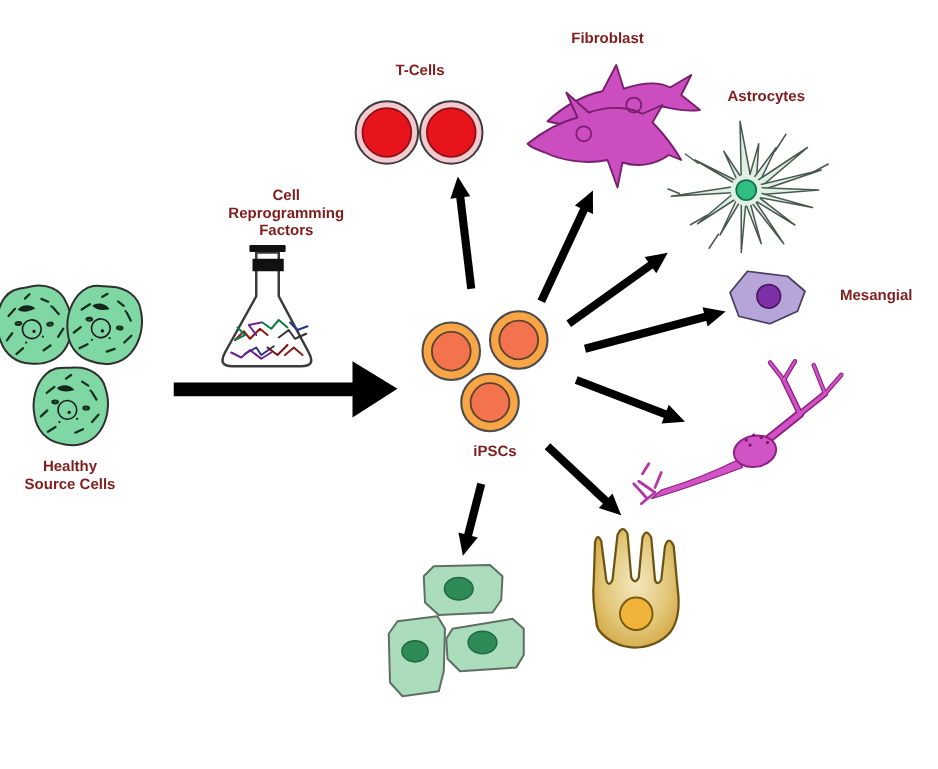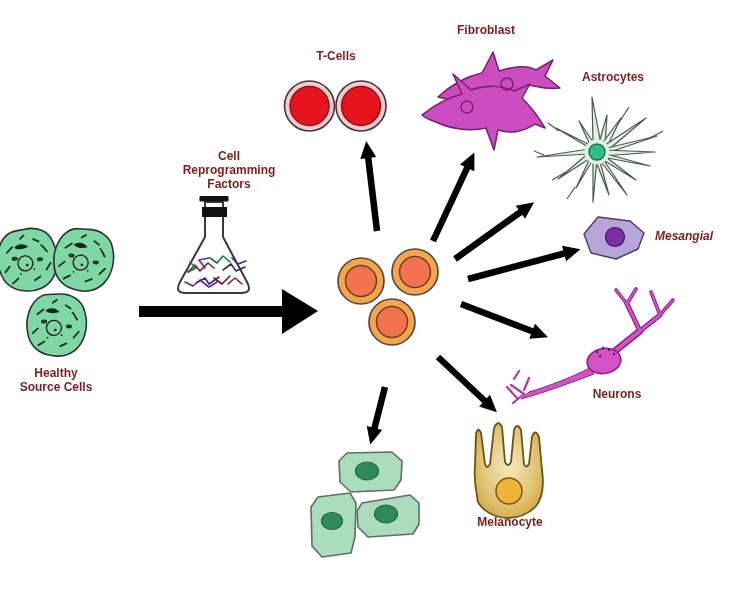--- a/index.html
+++ b/index.html
@@ -2,21 +2,21 @@
 <html><head>
 <meta charset="utf-8">
 <style>
   html,body{margin:0;padding:0;background:#fff;}
   #stage{position:relative;width:750px;height:615px;background:#fff;overflow:hidden;
          font-family:"Liberation Sans",sans-serif;}
   #stage svg{position:absolute;left:0;top:0;}
   .lbl{position:absolute;font-weight:bold;font-size:12px;line-height:1.16;color:#7f1d1d;
        text-align:center;white-space:nowrap;}
   .lbl .line{display:block;}
-  .lbl.left{text-align:left;font-style:italic;}
+  .lbl.left{text-align:center;}
 </style>
 </head>
 <body>
 
 <div id="stage">
 
 <svg width="750" height="615" viewBox="0 0 750 615">
   <defs>
     <marker id="ah" markerUnits="userSpaceOnUse" markerWidth="22" markerHeight="22" refX="4" refY="10" orient="auto">
       <path d="M 2 2 L 19 10 L 2 18 Z" fill="#000"></path>
@@ -200,29 +200,28 @@
   <span class="line">Healthy</span>
   <span class="line">Source Cells</span>
 </div>
 
 <div class="lbl" style="left:149px;top:150px;width:160px">
   <span class="line">Cell</span>
   <span class="line">Reprogramming</span>
   <span class="line">Factors</span>
 </div>
 
+<div class="lbl" style="left:346px;top:355px;width:100px">iPSCs</div>
 
 <div class="lbl" style="left:276px;top:50px;width:120px">T-Cells</div>
 
 <div class="lbl" style="left:426px;top:24px;width:120px">Fibroblast</div>
 
 <div class="lbl" style="left:553px;top:71px;width:120px">Astrocytes</div>
 
 <div class="lbl left" style="left:655px;top:230px;width:92px">Mesangial</div>
 
-<div class="lbl" style="left:557px;top:388px;width:120px">Neurons</div>
-
-<div class="lbl" style="left:450px;top:516px;width:120px">Melanocyte</div>
+
 
 <div class="lbl" style="left:282px;top:565px;width:160px">
 </div>
 
 </div>
 
 </body></html>

